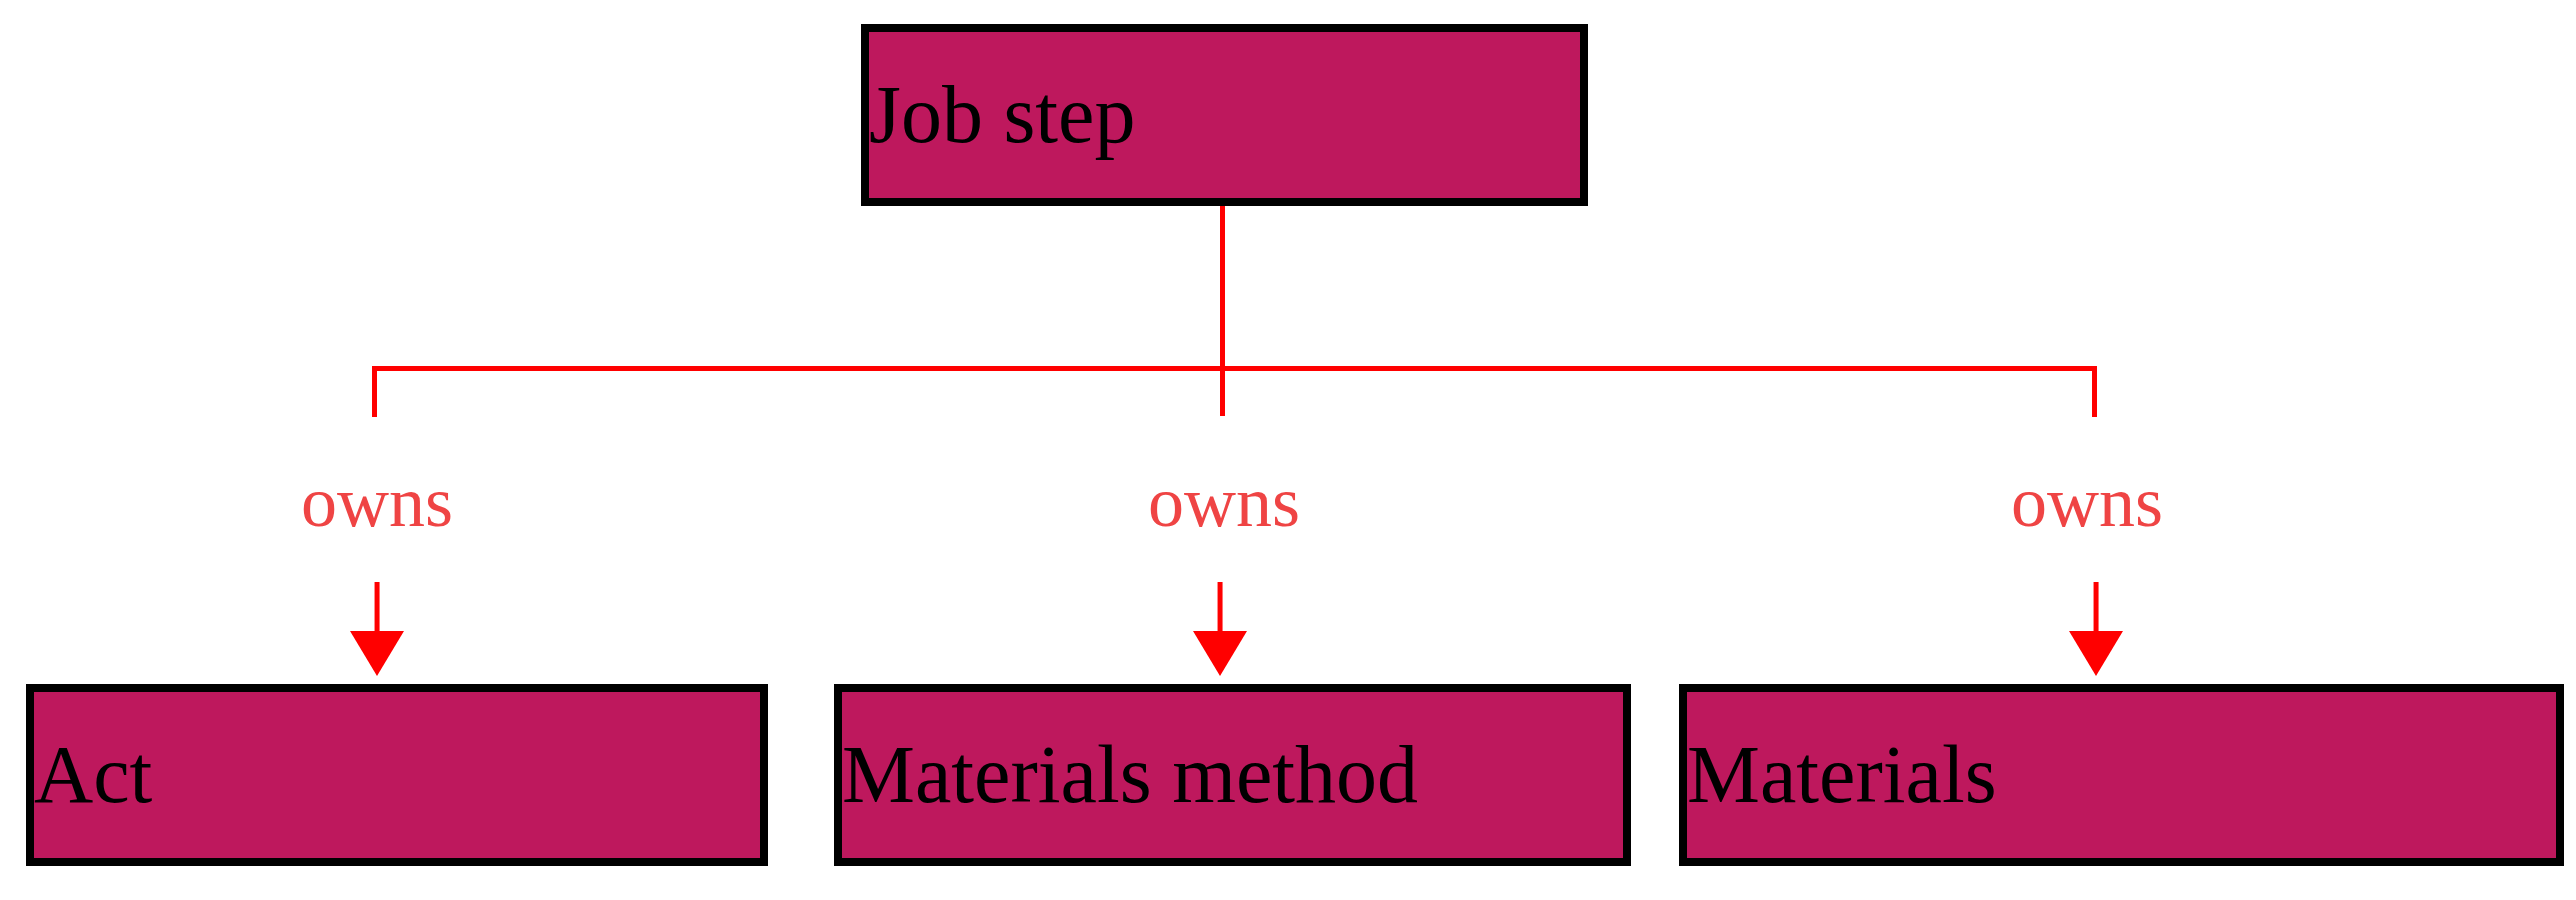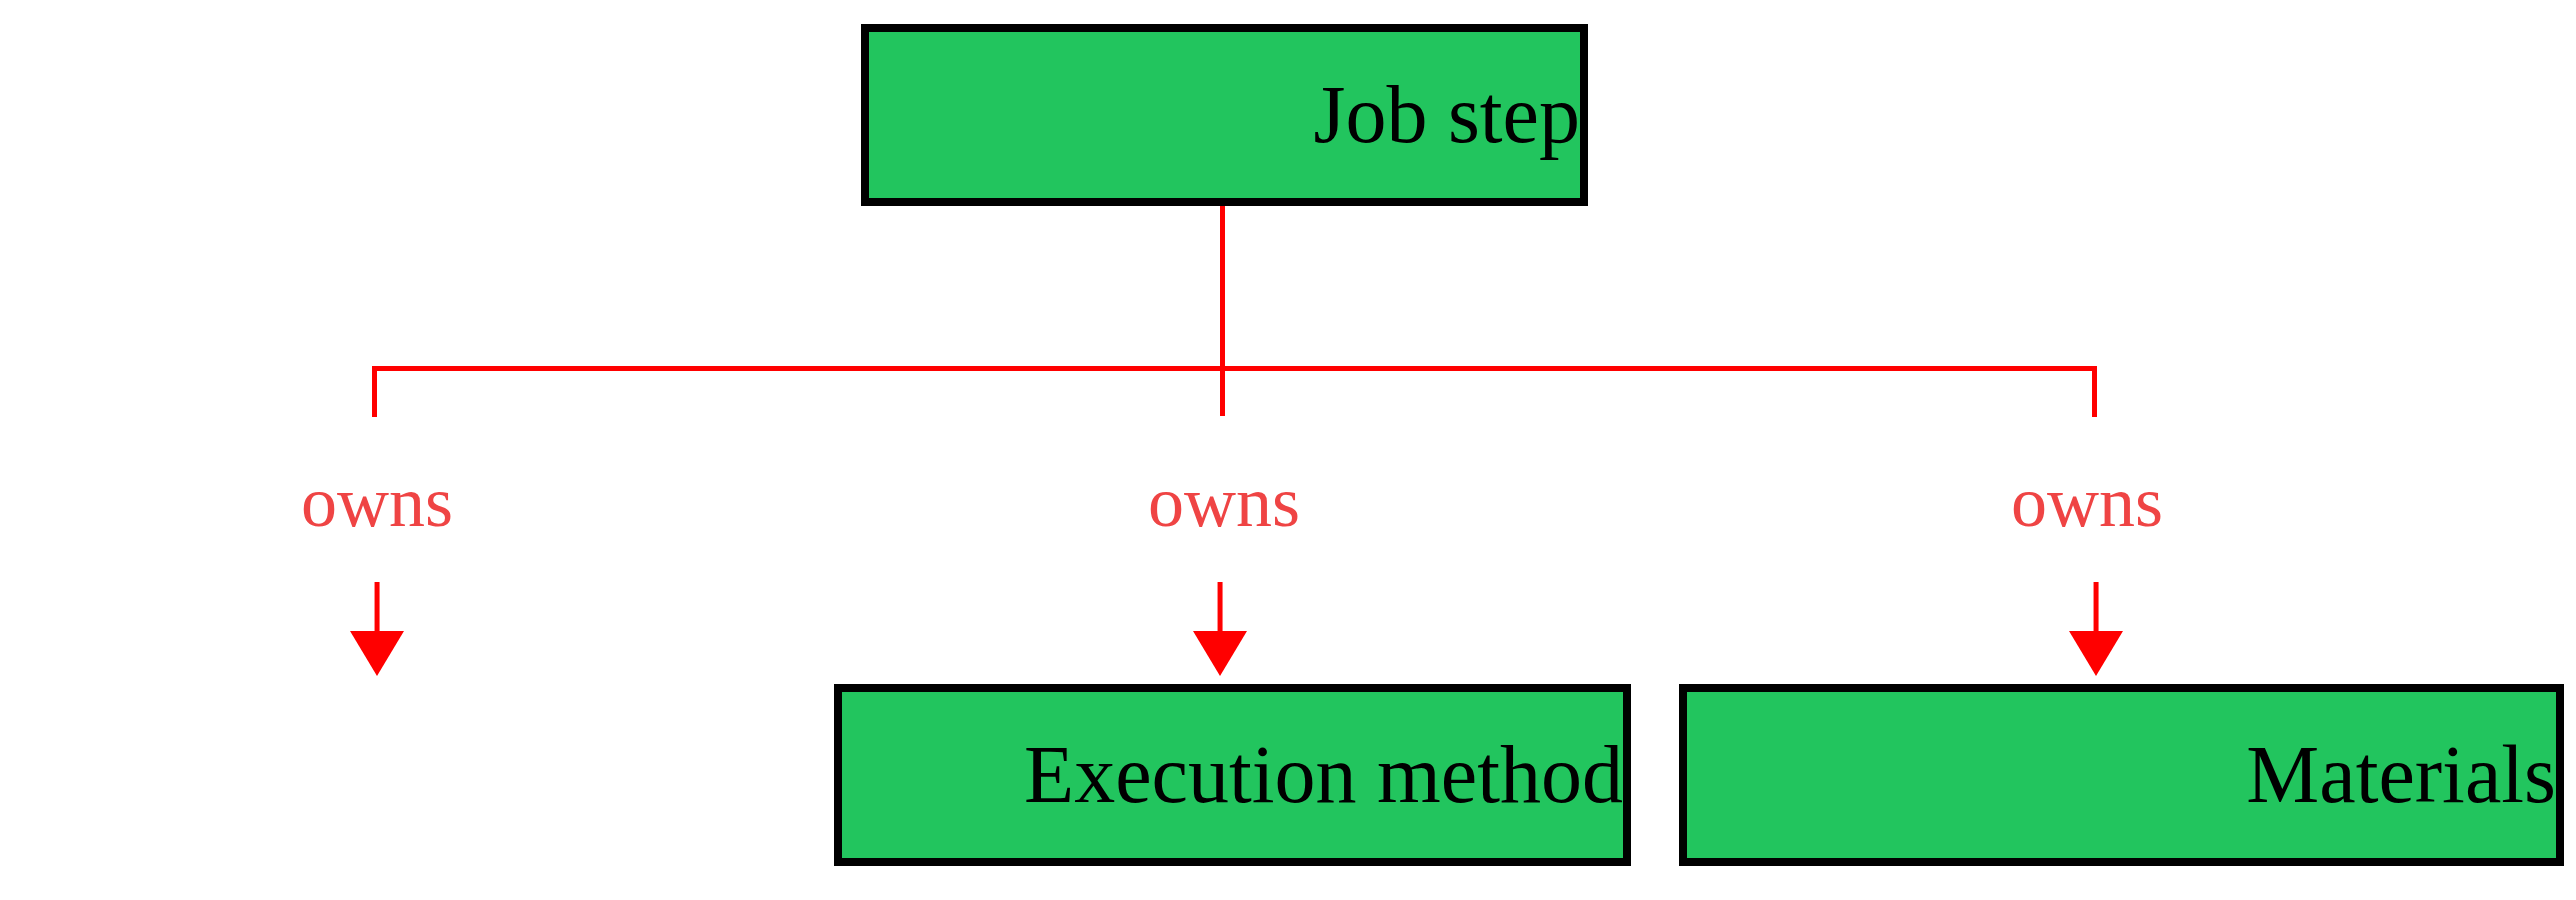--- a/index.html
+++ b/index.html
@@ -14,24 +14,24 @@
     background: #ffffff;
     font-family: "Liberation Serif", "DejaVu Serif", serif;
     overflow: hidden;
   }
 
   
   .node {
     position: absolute;
     box-sizing: border-box;
     border: 8.8px solid #000000;
-    background: #22c55e;
+    background: #be185d;
     display: flex;
     align-items: center;
-    justify-content: flex-end;
+    justify-content: flex-start;
     color: #000000;
     font-size: 82px;
     line-height: 1;
     white-space: nowrap;
   }
   .node-root      { left: 861px;  top: 24px;  width: 727px; height: 182px; }
   .node-act       { left: 26px;   top: 684px; width: 742px; height: 182px; }
   .node-execution { left: 834px;  top: 684px; width: 797px; height: 182px; }
   .node-materials { left: 1679px; top: 684px; width: 885px; height: 182px; }
 
@@ -112,21 +112,24 @@
   </div>
   <div class="arrow arrow-middle">
     <div class="arrow-stem"></div>
     <div class="arrow-head"></div>
   </div>
   <div class="arrow arrow-right">
     <div class="arrow-stem"></div>
     <div class="arrow-head"></div>
   </div>
 
+  <div class="node node-act">
+    <span>Act</span>
+  </div>
   <div class="node node-execution">
-    <span>Execution method</span>
+    <span>Materials method</span>
   </div>
   <div class="node node-materials">
     <span>Materials</span>
   </div>
 
 </div>
 
 
 </body></html>

